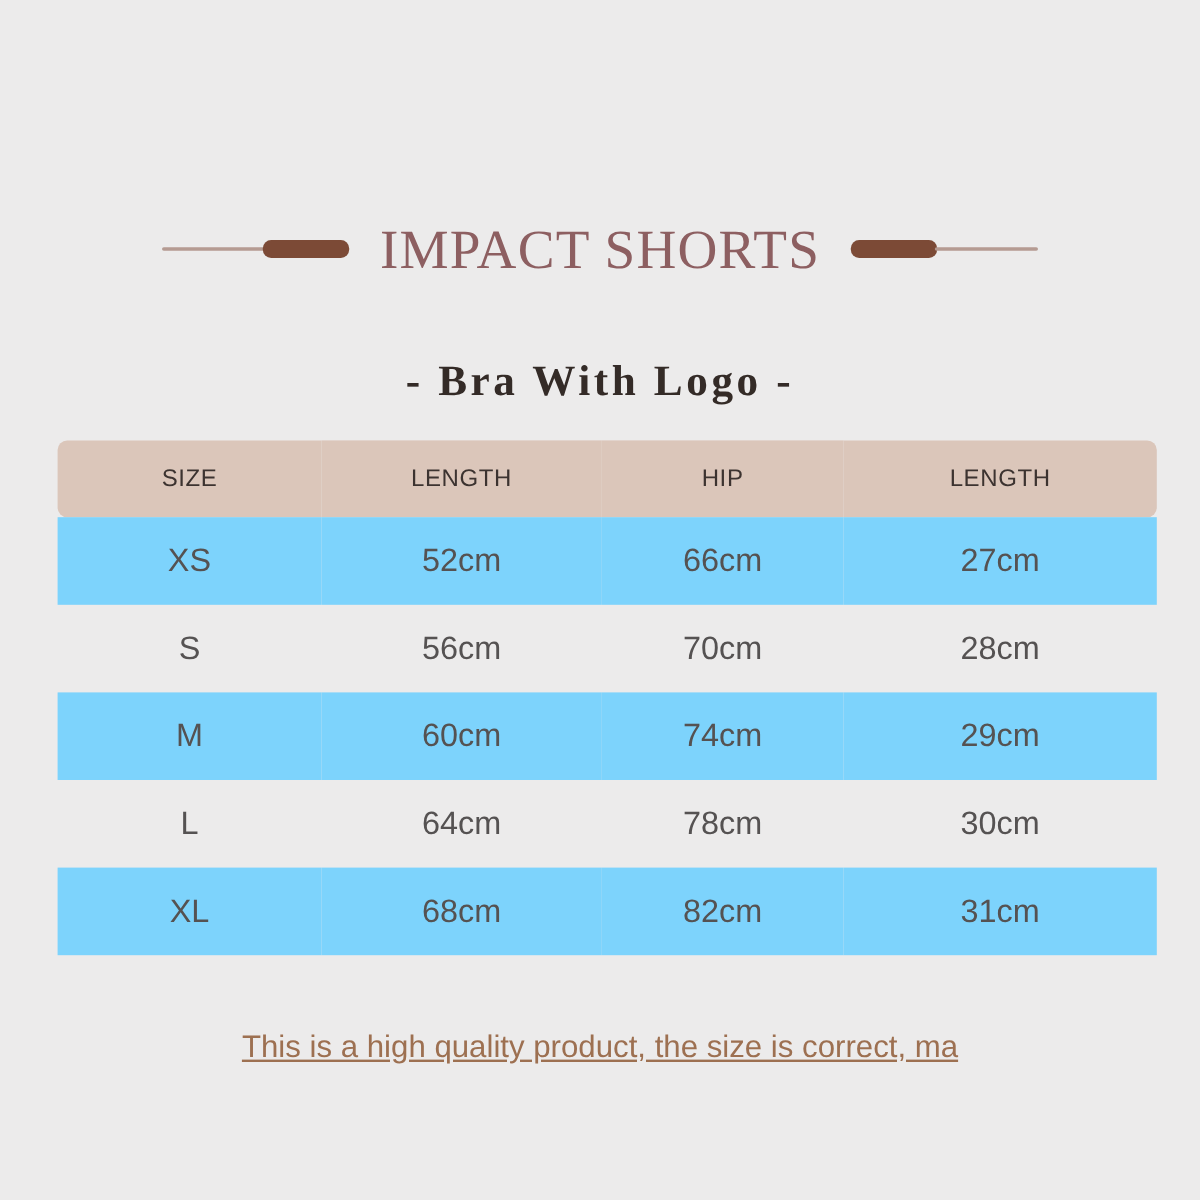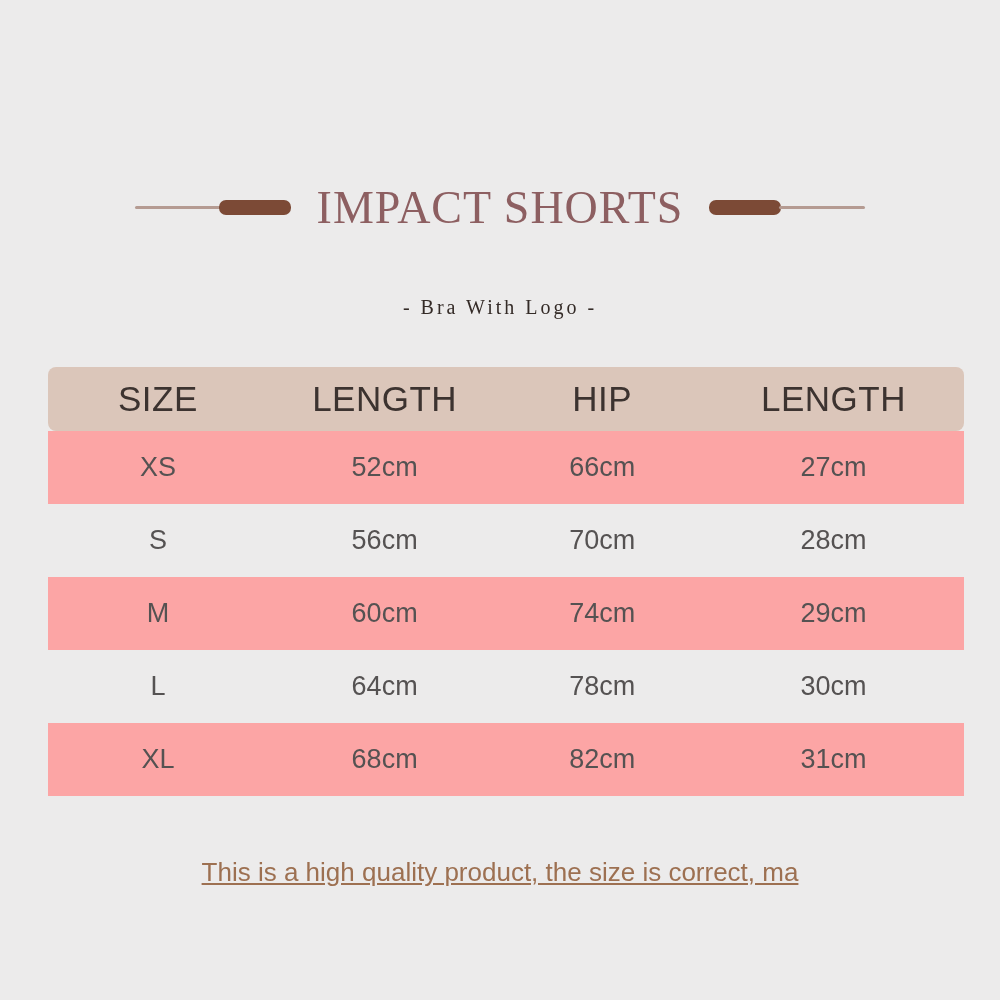--- a/index.html
+++ b/index.html
@@ -65,22 +65,22 @@
   }
 
   
   .subtitle {
     position: absolute;
     top: 296px;
     left: 0;
     width: 1000px;
     text-align: center;
     font-family: "Liberation Serif", serif;
-    font-size: 20px;
-    font-weight: normal;
+    font-size: 36px;
+    font-weight: bold;
     letter-spacing: 3px;
     color: #342b27;
   }
 
   
   .table {
     position: absolute;
     top: 367px;
     left: 48px;
     width: 916px;
@@ -88,37 +88,37 @@
     table-layout: fixed;
   }
   .table th, .table td {
     text-align: center;
     font-weight: normal;
     color: #555252;
   }
   .table thead th {
     height: 62px;
     background: #dbc6ba;
-    font-size: 35px;
+    font-size: 20px;
     color: #3c3330;
     letter-spacing: 0.5px;
   }
   .table thead th:first-child {
     border-top-left-radius: 8px;
     border-bottom-left-radius: 8px;
   }
   .table thead th:last-child {
     border-top-right-radius: 8px;
     border-bottom-right-radius: 8px;
   }
   .table tbody td {
     height: 71px;
     font-size: 27px;
   }
-  .table tbody tr.odd td { background: #fca5a5; }
+  .table tbody tr.odd td { background: #7dd3fc; }
   .table tbody tr.even td { background: transparent; }
 
   .col-size { width: 24%; }
   .col-waist { width: 25.5%; }
   .col-hip { width: 22%; }
   .col-length { width: 28.5%; }
 
   
   .footnote {
     position: absolute;

